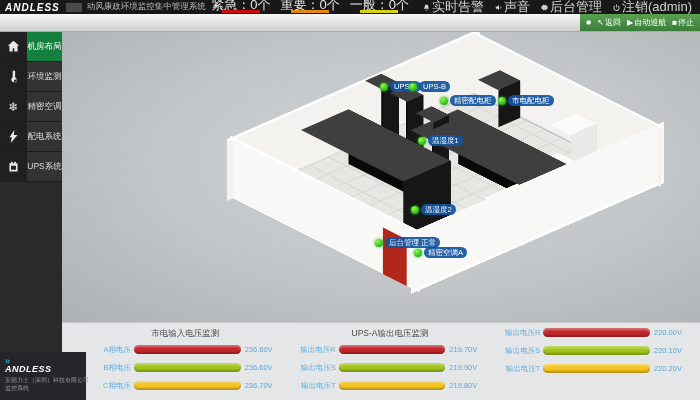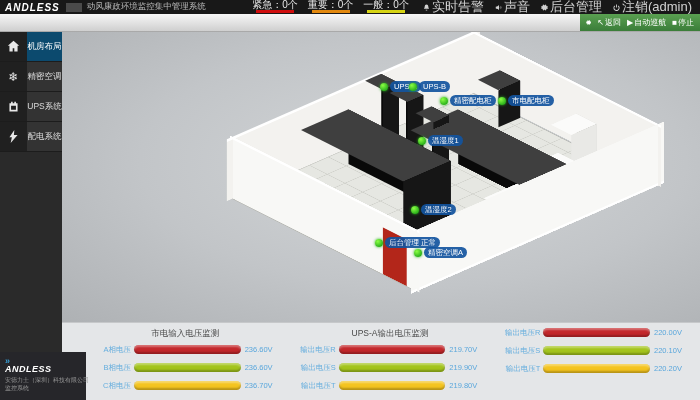--- a/index.html
+++ b/index.html
@@ -6,42 +6,42 @@
   html,body { width:700px; height:400px; overflow:hidden; }
   body { position:relative; font-family:"Liberation Sans","DejaVu Sans",sans-serif; background:#dfe1e3; }
 
   
   .topbar { position:absolute; left:0; top:0; width:700px; height:14px; background:#181818; display:flex; align-items:center; z-index:30; }
   .logo { font-style:italic; font-weight:900; color:#fff; font-size:10px; letter-spacing:1px; padding:0 6px 0 5px; }
   .header-chip { width:16px; height:9px; background:#4a4a4a; margin-right:5px; }
   .apptitle { color:#b9b9b9; font-size:8.5px; }
   .alarm-group { display:flex; gap:10px; margin-left:auto; }
   .alarm { display:flex; flex-direction:column; align-items:center; }
-  .alarm span { color:#e6e6e6; font-size:10px; line-height:8px; }
+  .alarm span { color:#e6e6e6; font-size:13px; line-height:8px; }
   .alarm i { display:block; width:38px; height:3px; margin-top:1px; }
   .alarm.a1 i { background:#cf0d0d; } .alarm.a2 i { background:#e2880e; } .alarm.a3 i { background:#d6d414; }
   .hbtns { display:flex; gap:11px; padding:0 8px 0 14px; }
   .hbtn { display:flex; align-items:center; gap:2px; color:#d2d2d2; font-size:13px; cursor:pointer; }
   .hbtn svg { width:7px; height:7px; fill:#d2d2d2; }
 
   
   .toolbar { position:absolute; left:0; top:14px; width:700px; height:18px; background:linear-gradient(#f7f7f7,#cfcfcf); border-bottom:1px solid #a9a9a9; z-index:25; display:flex; }
   .cruise-bar { margin-left:auto; height:100%; width:120px; background:linear-gradient(#5aa051,#3a7d39); display:flex; align-items:center; gap:6px; padding:0 6px; color:#fff; font-size:8px; }
   .cruise-bar svg { width:9px; height:9px; fill:#fff; }
   .cbtn { display:flex; align-items:center; gap:1px; cursor:pointer; white-space:nowrap; }
   .cbtn .g { font-size:8px; }
 
   
   .sidebar { position:absolute; left:0; top:32px; width:62px; height:368px; background:#2a2a2a; z-index:20; }
   .side-item { display:flex; height:30px; border-bottom:1px solid #1c1c1c; cursor:pointer; }
   .icon-cell { width:27px; background:#202020; display:flex; align-items:center; justify-content:center; color:#e8e8e8; }
   .icon-cell svg { width:13px; height:13px; fill:#e8e8e8; }
   .icon-cell .uni { font-size:12px; color:#e8e8e8; }
   .label-cell { flex:1; display:flex; align-items:center; justify-content:center; font-size:8.5px; color:#dadada; background:#333; }
-  .side-item.active .label-cell { background:#0c4a6e; color:#fff; }
+  .side-item.active .label-cell { background:#15803d; color:#fff; }
 
   
   .main3d { position:absolute; left:62px; top:32px; width:638px; height:290px; overflow:hidden;
             background:radial-gradient(ellipse at 55% 45%, #d3d6d8 0%, #c2c5c8 55%, #aeb1b4 100%); }
   .scene { position:absolute; left:375px; top:160px; width:0; height:0; transform-style:preserve-3d; transform:rotateX(62deg) rotateZ(-43deg); }
   .floor { position:absolute; left:-160px; top:-130px; width:330px; height:270px; transform-style:preserve-3d;
            background-color:#e6e7e2; border:1px solid #b5b6b0;
            background-image:linear-gradient(#cfd0ca 1px,transparent 1px),linear-gradient(90deg,#cfd0ca 1px,transparent 1px);
            background-size:26px 26px; }
   .wall { position:absolute; background:#f3f2ef; border-top:3px solid #ffffff; }
@@ -158,39 +158,47 @@
   <div class="side-item active">
     <div class="icon-cell">
       <svg viewBox="0 0 16 16">
           <path d="M8 1l7 6h-2v7H9v-4H7v4H3V7H1z"></path>
         </svg>
     </div>
     <div class="label-cell">机房布局</div>
   </div>
   <div class="side-item">
     <div class="icon-cell">
+      <svg viewBox="0 0 16 16">
+          <path d="M7 2a1.5 1.5 0 0 1 3 0v7a3.2 3.2 0 1 1-3 0zM8.5 13.5a1.7 1.7 0 1 0 0-.1z"></path>
+        </svg>
+    </div>
+    <div class="label-cell">环境监测</div>
+  </div>
+  <div class="side-item">
+    <div class="icon-cell">
         <span class="uni">❄</span>
       </div>
     <div class="label-cell">精密空调</div>
   </div>
   <div class="side-item">
     <div class="icon-cell">
       <svg viewBox="0 0 16 16">
+          <path d="M9 0L3 9h3l-1.5 7L13 6H8.5z"></path>
+        </svg>
+    </div>
+    <div class="label-cell">配电系统</div>
+  </div>
+  <div class="side-item">
+    <div class="icon-cell">
+      <svg viewBox="0 0 16 16">
           <path d="M3 4h2V2h2v2h2V2h2v2h2v10H3zM5 7v5h6V7z"></path>
         </svg>
     </div>
     <div class="label-cell">UPS系统</div>
-  </div>
-  <div class="side-item">
-    <div class="icon-cell">
-      <svg viewBox="0 0 16 16">
-          <path d="M9 0L3 9h3l-1.5 7L13 6H8.5z"></path>
-        </svg>
-    </div>
-    <div class="label-cell">配电系统</div>
   </div>
 </div>
 
 <div class="main3d">
   <div class="scene">
     <div class="floor">
       <div class="wall north"></div>
       <div class="wall east"></div>
       <div class="wall south"></div>
       <div class="wall west">

